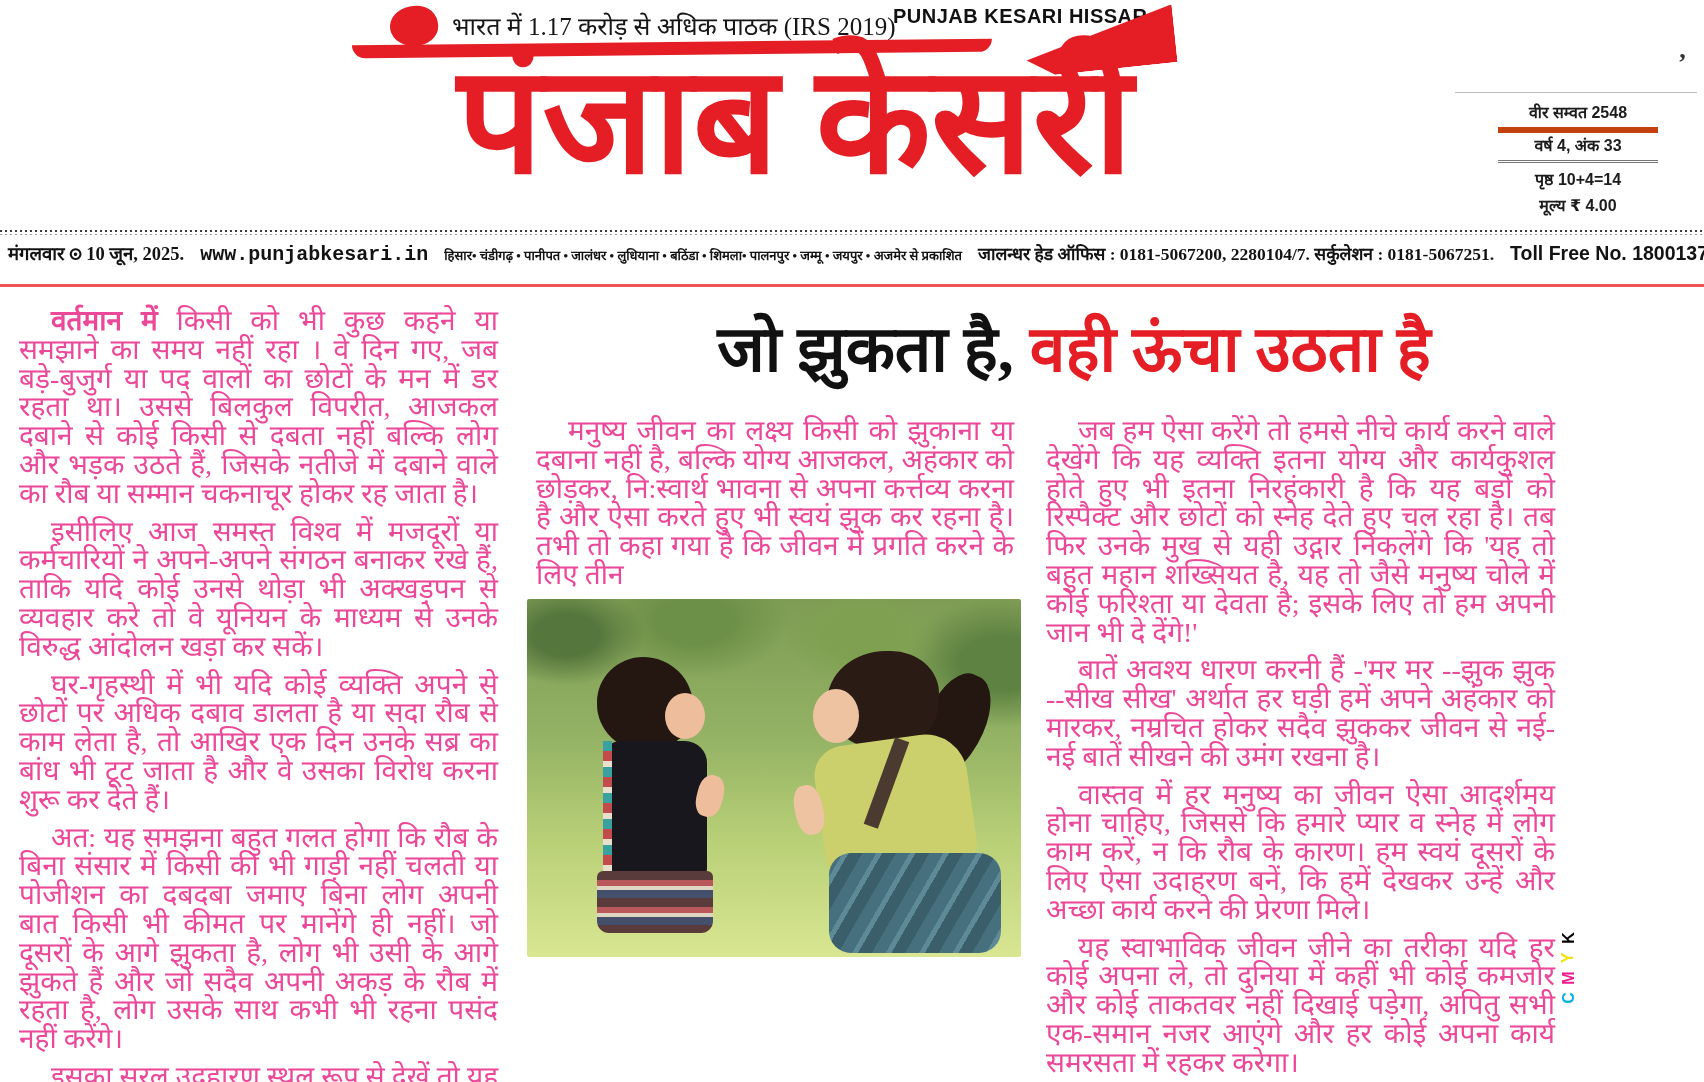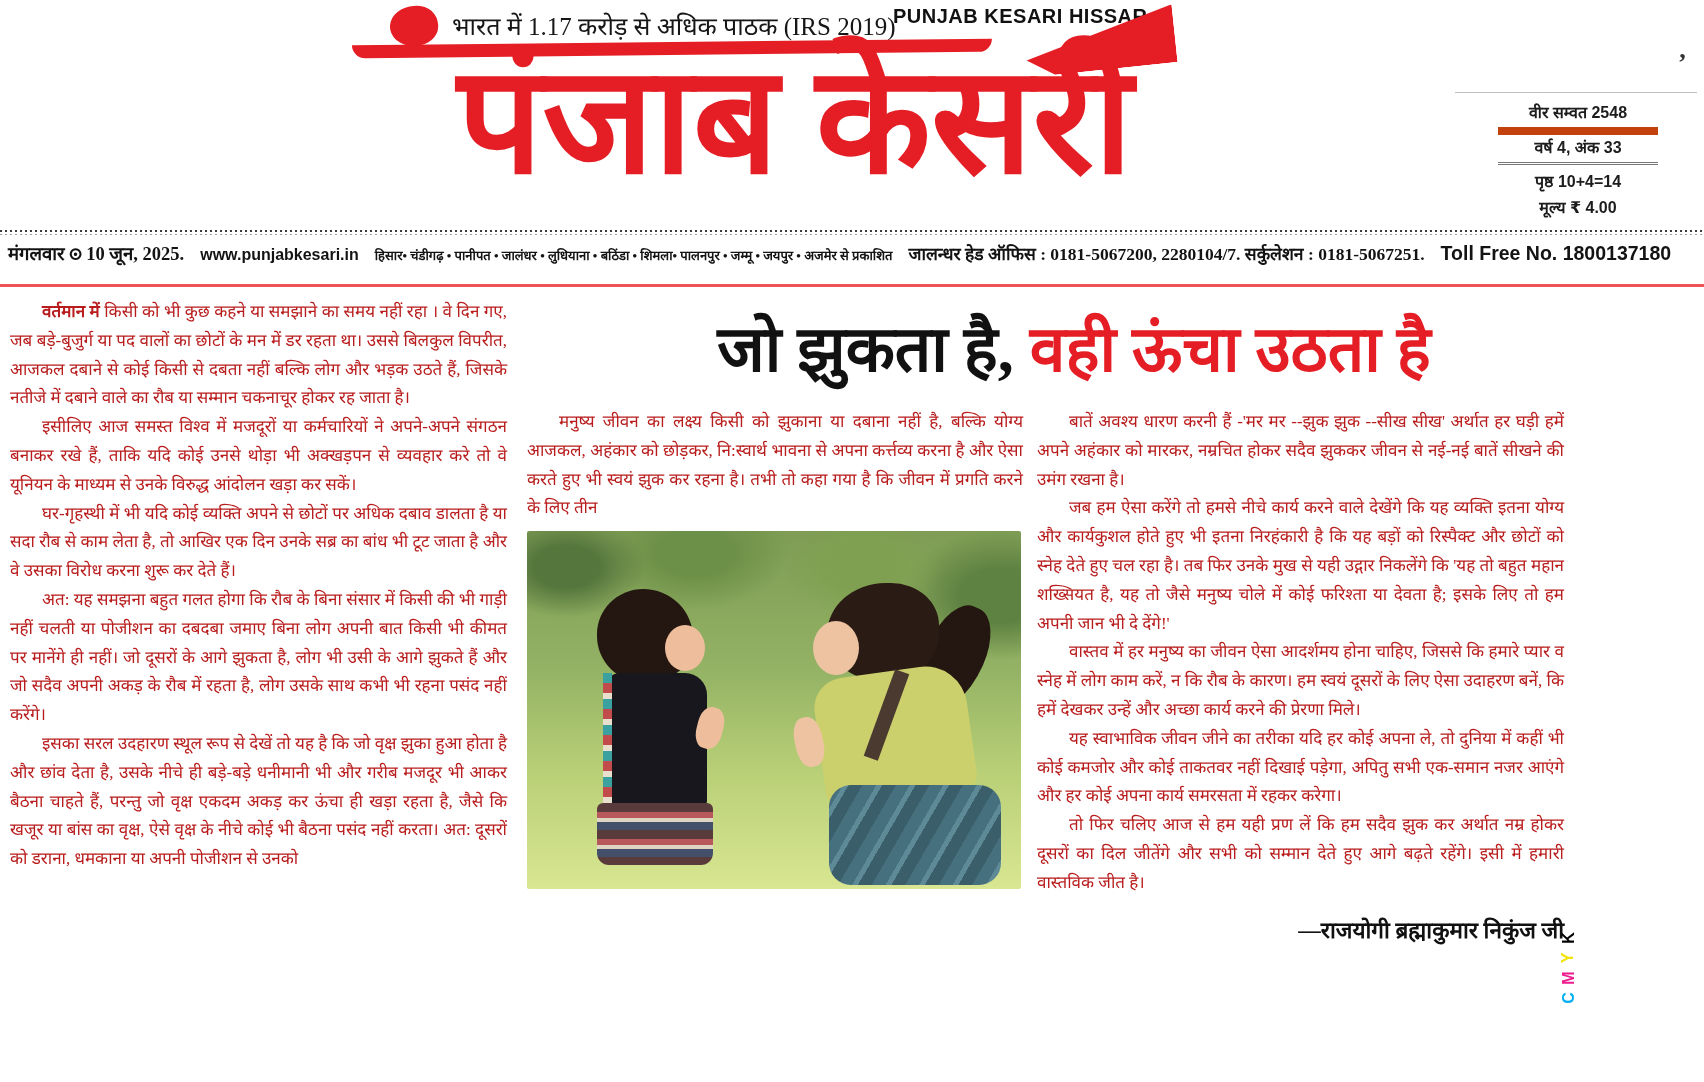--- a/index.html
+++ b/index.html
@@ -19,41 +19,41 @@
         clip-path:polygon(0 70%,100% 0,100% 100%,18% 100%);transform:rotate(-6deg);}
   .masthead-title{position:absolute;left:340px;top:26px;width:910px;height:190px;
         font-size:150px;line-height:190px;font-weight:bold;color:#e51e25;text-align:center;
         white-space:nowrap;}
   .issue-topline{position:absolute;left:1455px;top:92px;width:242px;border-top:1px solid #bfbfbf;}
   .quote-mark{position:absolute;left:1678px;top:48px;font-size:26px;font-weight:bold;color:#333;}
   .issue-box{position:absolute;left:1498px;top:100px;width:160px;text-align:center;
         font-family:"Liberation Sans","DejaVu Sans",sans-serif;font-weight:bold;font-size:16px;
         color:#1c1c1c;line-height:1.55;}
   .issue-box .row{padding:1px 0;}
-  .issue-box .sep1{border-bottom:8px solid #c2410c;}
+  .issue-box .sep1{border-bottom:6px solid #c2410c;}
   .issue-box .sep2{border-bottom:3px double #777;margin-bottom:4px;}
 
   
   .dotted-rule{position:absolute;left:0;top:230px;width:1704px;height:2px;
         background:repeating-linear-gradient(90deg,#3c3c3c 0 2px,transparent 2px 5px);}
   .dotted-rule2{position:absolute;left:0;top:234px;width:1704px;height:1px;
         background:repeating-linear-gradient(90deg,#9a9a9a 0 2px,transparent 2px 5px);}
   .dateline{position:absolute;left:8px;top:240px;width:1692px;display:flex;gap:16px;
         align-items:baseline;font-weight:bold;font-size:18.5px;white-space:nowrap;color:#131313;}
-  .dateline .website{font-family:Liberation Sans, sans-serif;font-size:16px;}
+  .dateline .website{font-family:Liberation Mono, monospace;font-size:20px;}
   .dateline .cities{font-size:13px;}
   .dateline .office{font-size:17.5px;}
   .dateline .tollfree{font-family:"Liberation Sans","DejaVu Sans",sans-serif;font-size:19.5px;}
   .sun-icon{display:inline-block;margin:0 3px;}
 
   .red-rule{position:absolute;left:0;top:284px;width:1704px;height:3px;background:#ef5358;}
 
   
   .col{position:absolute;}
-  .col p{margin:0;font-size:17px;line-height:28.8px;text-align:justify;text-indent:32px;color:#b91c1c;}
+  .col p{margin:9px;font-size:28px;line-height:28.8px;text-align:justify;text-indent:32px;color:#ec4899;}
   .col1{left:10px;top:298px;width:497px;}
   .col2{left:527px;top:408px;width:496px;}
   .col3{left:1037px;top:408px;width:527px;}
   .lead{font-weight:bold;}
 
   .headline{position:absolute;left:554px;top:300px;width:1040px;height:100px;text-align:center;
         font-size:64px;font-weight:bold;line-height:100px;white-space:nowrap;color:#111;}
   .headline .hl-red{color:#e51e25;}
 
   .byline{text-align:right;font-weight:bold;font-size:22.5px;margin-top:16px;color:#111;}
@@ -153,22 +153,22 @@
       <div class="ph-woman-hair"></div>
       <div class="ph-woman-face"></div>
       <div class="ph-woman-body"></div>
       <div class="ph-woman-strap"></div>
       <div class="ph-woman-hands"></div>
       <div class="ph-woman-skirt"></div>
     </div>
   </div>
 
   <div class="col col3">
+    <p>जब हम ऐसा करेंगे तो हमसे नीचे कार्य करने वाले देखेंगे कि यह व्यक्ति इतना योग्य और कार्यकुशल होते हुए भी इतना निरहंकारी है कि यह बड़ों को रिस्पैक्ट और छोटों को स्नेह देते हुए चल रहा है। तब फिर उनके मुख से यही उद्गार निकलेंगे कि 'यह तो बहुत महान शख्सियत है, यह तो जैसे मनुष्य चोले में कोई फरिश्ता या देवता है; इसके लिए तो हम अपनी जान भी दे देंगे!'</p>
     <p>बातें अवश्य धारण करनी हैं -'मर मर --झुक झुक --सीख सीख' अर्थात हर घड़ी हमें अपने अहंकार को मारकर, नम्रचित होकर सदैव झुककर जीवन से नई-नई बातें सीखने की उमंग रखना है।</p>
-    <p>जब हम ऐसा करेंगे तो हमसे नीचे कार्य करने वाले देखेंगे कि यह व्यक्ति इतना योग्य और कार्यकुशल होते हुए भी इतना निरहंकारी है कि यह बड़ों को रिस्पैक्ट और छोटों को स्नेह देते हुए चल रहा है। तब फिर उनके मुख से यही उद्गार निकलेंगे कि 'यह तो बहुत महान शख्सियत है, यह तो जैसे मनुष्य चोले में कोई फरिश्ता या देवता है; इसके लिए तो हम अपनी जान भी दे देंगे!'</p>
     <p>वास्तव में हर मनुष्य का जीवन ऐसा आदर्शमय होना चाहिए, जिससे कि हमारे प्यार व स्नेह में लोग काम करें, न कि रौब के कारण। हम स्वयं दूसरों के लिए ऐसा उदाहरण बनें, कि हमें देखकर उन्हें और अच्छा कार्य करने की प्रेरणा मिले।</p>
     <p>यह स्वाभाविक जीवन जीने का तरीका यदि हर कोई अपना ले, तो दुनिया में कहीं भी कोई कमजोर और कोई ताकतवर नहीं दिखाई पड़ेगा, अपितु सभी एक-समान नजर आएंगे और हर कोई अपना कार्य समरसता में रहकर करेगा।</p>
     <p>तो फिर चलिए आज से हम यही प्रण लें कि हम सदैव झुक कर अर्थात नम्र होकर दूसरों का दिल जीतेंगे और सभी को सम्मान देते हुए आगे बढ़ते रहेंगे। इसी में हमारी वास्तविक जीत है।</p>
     <div class="byline">—राजयोगी ब्रह्माकुमार निकुंज जी</div>
   </div>
 
   <div class="cmyk">
     <span class="k">K</span>
     <span class="y">Y</span>
     <span class="m">M</span>

